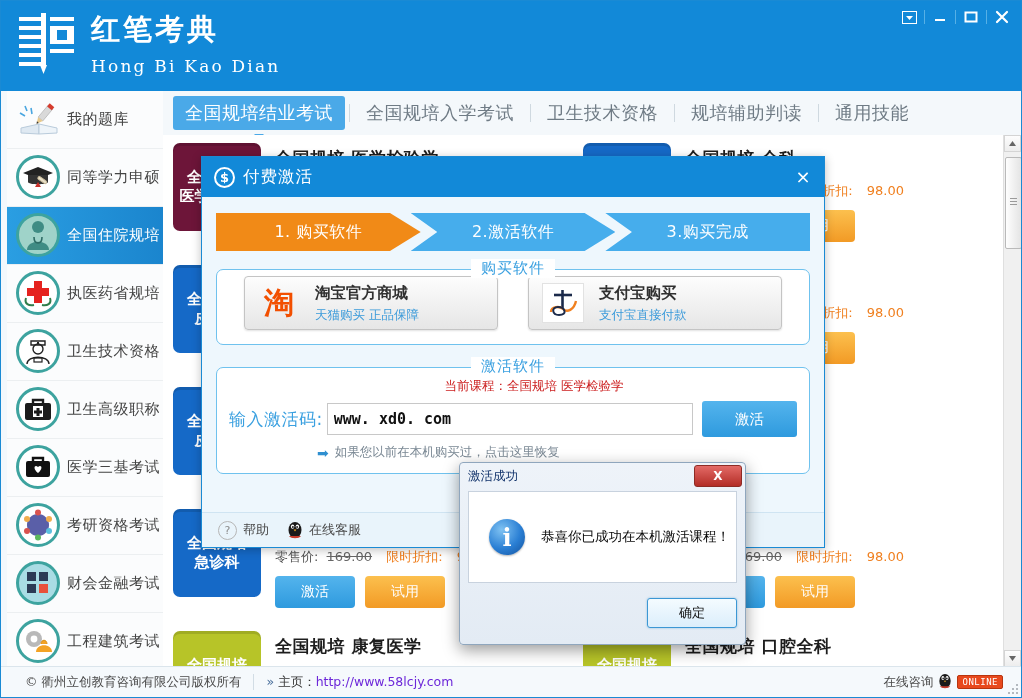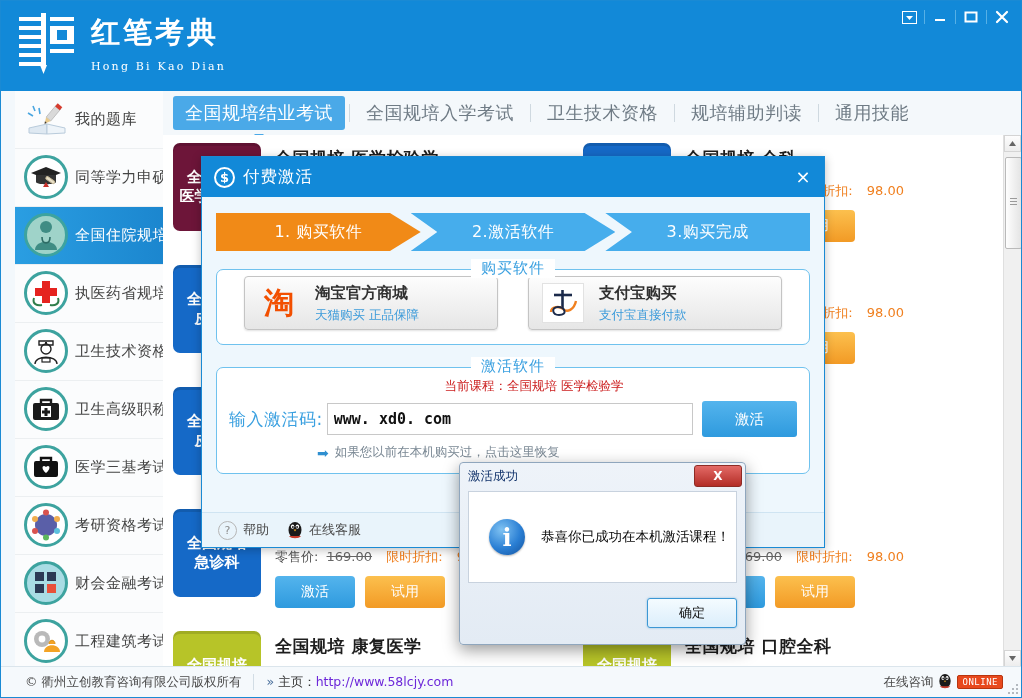--- a/index.html
+++ b/index.html
@@ -18,30 +18,30 @@
   
   .titlebar{
     position:absolute;left:0;top:0;width:1022px;height:90px;
     background:#1289d8;
   }
   .logo-wrap{position:absolute;left:18px;top:10px;display:flex;align-items:center;}
   .logo-mark{width:62px;height:68px;position:relative;}
   .logo-mark .bar{position:absolute;background:#fff;}
   .logo-text{margin-left:10px;color:#fff;}
   .logo-cn{font-size:29px;font-weight:bold;letter-spacing:3px;line-height:1.1;}
-  .logo-en{font-size:11px;letter-spacing:2.2px;font-family:"DejaVu Serif","Liberation Serif",serif;margin-top:11px;}
+  .logo-en{font-size:17px;letter-spacing:2.2px;font-family:"DejaVu Serif","Liberation Serif",serif;margin-top:11px;}
 
   .wincontrols{position:absolute;right:6px;top:2px;display:flex;align-items:center;height:28px;}
   .wc{width:30px;height:26px;display:flex;align-items:center;justify-content:center;color:#fff;font-size:14px;cursor:pointer;}
   .wc-sep{width:1px;height:14px;background:#56b0e6;}
   .wc svg{display:block;}
 
   
   .sidebar{
-    position:absolute;left:14px;top:90px;width:162px;bottom:30px;
+    position:absolute;left:6px;top:90px;width:162px;bottom:30px;
     background:#fbfcfd;border-right:1px solid #d7e3ec;
   }
   .side-item{
     position:relative;height:58px;display:flex;align-items:center;
     border-bottom:1px solid #eceff1;padding-left:6px;cursor:pointer;box-sizing:border-box;
   }
   .side-item .s-ico{width:52px;height:52px;flex:0 0 52px;position:relative;}
   .side-item .s-label{font-size:15px;color:#444;margin-left:2px;letter-spacing:0.5px;}
   .side-item.active{background:linear-gradient(90deg,#2a9ee2 0%,#1a84cd 100%);}
   .side-item.active .s-label{color:#fff;}

